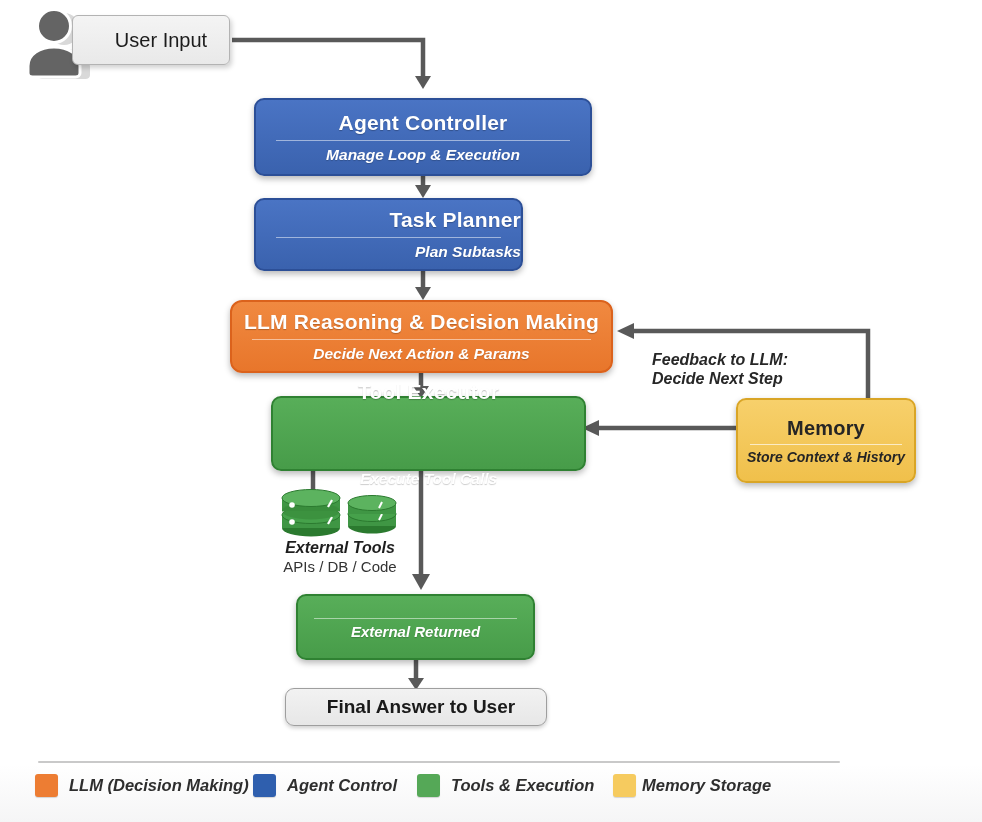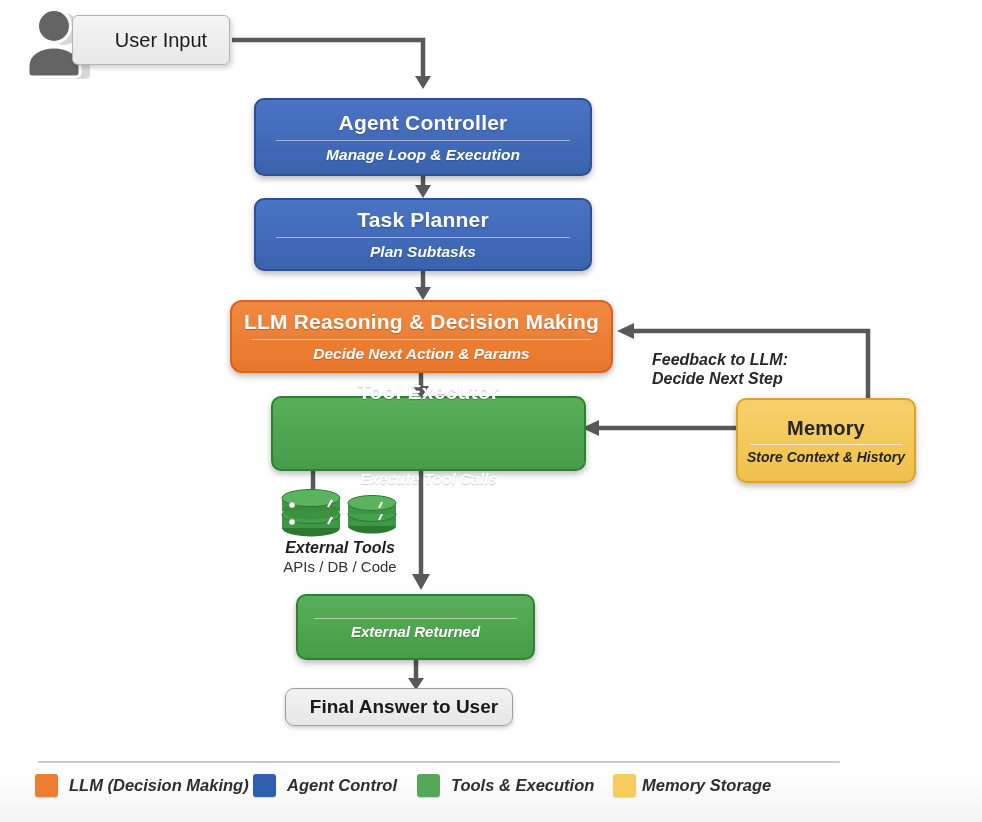--- a/index.html
+++ b/index.html
@@ -119,21 +119,21 @@
   <div class="user-pill">
     <span>User Input</span>
   </div>
 
   <div class="node blue" style="left:254px;top:98px;width:338px;height:78px;">
     <div class="node-title">Agent Controller</div>
     <div class="divider"></div>
     <div class="node-sub">Manage Loop &amp; Execution</div>
   </div>
 
-  <div class="node blue" style="left:254px;top:198px;width:338px;height:73px;">
+  <div class="node blue" style="left:254px;top:198px;width:269px;height:73px;align-items:flex-end;">
     <div class="node-title">Task Planner</div>
     <div class="divider"></div>
     <div class="node-sub">Plan Subtasks</div>
   </div>
 
   <div class="node orange" style="left:230px;top:300px;width:383px;height:73px;">
     <div class="node-title">LLM Reasoning &amp; Decision Making</div>
     <div class="divider"></div>
     <div class="node-sub">Decide Next Action &amp; Params</div>
   </div>
@@ -180,21 +180,21 @@
   <div class="ext-label">
     <div class="l1">External Tools</div>
     <div class="l2">APIs / DB / Code</div>
   </div>
 
   <div class="node green" style="left:296px;top:594px;width:239px;height:66px;">
     <div class="divider" style="margin:4px 16px;"></div>
     <div class="node-sub" style="font-size:15px;">External Returned</div>
   </div>
 
-  <div class="plain-box" style="left:285px;top:688px;width:228px;height:38px;padding-left:10px;">
+  <div class="plain-box" style="left:285px;top:688px;width:262px;height:38px;padding-left:10px;">
     <span class="final-label">Final Answer to User</span>
   </div>
 
   <div class="legend-divider"></div>
 
   <div class="legend-item" style="left:35px;">
     <div class="swatch sw-orange"></div>
     <div class="legend-label">LLM (Decision Making)</div>
   </div>
   <div class="legend-item" style="left:417px;">

